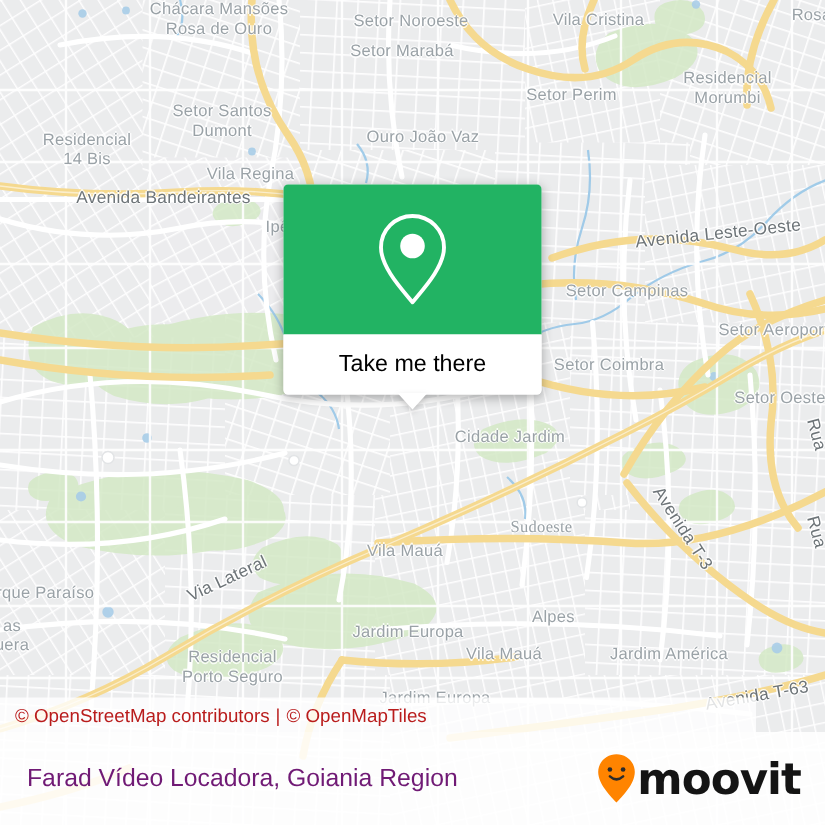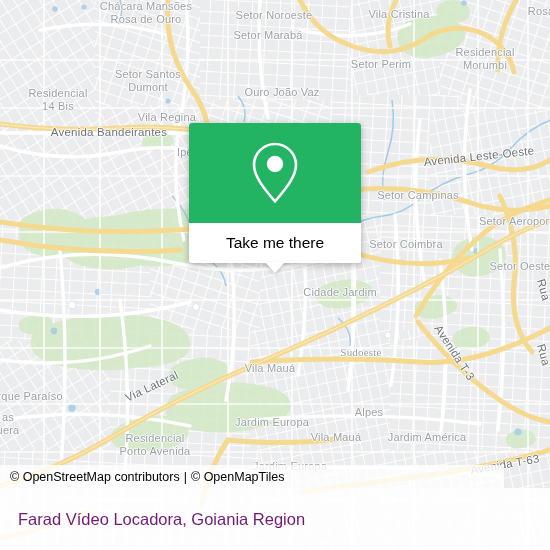--- a/index.html
+++ b/index.html
@@ -103,21 +103,21 @@
   
   #attribution {
     position: absolute;
     left: 0;
     top: 465px;
     width: 504px;
     height: 23px;
     background: rgba(255,255,255,.80);
     display: flex;
     align-items: center;
-    color: #000000;
+    color: #b91c1c;
     font-size: 12.5px;
     padding-left: 10px;
     box-sizing: border-box;
   }
   #attribution .sep { padding: 0 4px; }
 
   
   #footer {
     position: absolute;
     left: 0;
@@ -404,32 +404,32 @@
           <div>uera</div>
         </div>
         <div class="map-label place" style="left: 270px; top: 368px;">
           <div>Vila Mauá</div>
         </div>
         <div class="map-label place" style="left: 361px; top: 352px; font-family: Liberation Serif, serif;">
           <div>Sudoeste</div>
         </div>
         <div class="map-label place two-line" style="left: 155px; top: 445px;">
           <div>Residencial</div>
-          <div>Porto Avenida</div>
+          <div>Porto Seguro</div>
         </div>
         <div class="map-label place" style="left: 272px; top: 422px;">
           <div>Jardim Europa</div>
         </div>
         <div class="map-label place" style="left: 369px; top: 412px;">
           <div>Alpes</div>
         </div>
         <div class="map-label place" style="left: 336px; top: 437px;">
           <div>Vila Mauá</div>
         </div>
-        <div class="map-label place" style="left: 427px; top: 437px;">
+        <div class="map-label place" style="left: 446px; top: 437px;">
           <div>Jardim América</div>
         </div>
         <div class="map-label place" style="left: 290px; top: 466px;">
           <div>Jardim Europa</div>
         </div>
       </div>
 
     <div id="road-labels">
         <div class="map-label road" style="left: 109px; top: 133px; transform: translate(-50%, -50%) rotate(0deg);">Avenida Bandeirantes</div>
         <div class="map-label road" style="left: 479px; top: 157px; transform: translate(-50%, -50%) rotate(-6deg);">Avenida Leste-Oeste</div>
@@ -455,15 +455,24 @@
   </div>
 
   <div id="attribution">
     <span>© OpenStreetMap contributors</span>
     <span class="sep">|</span>
     <span>© OpenMapTiles</span>
   </div>
 
   <div id="footer">
     <div id="footer-title">Farad Vídeo Locadora, Goiania Region</div>
+    <div id="brand">
+      <svg width="26" height="34" viewBox="0 0 26 34">
+        <path d="M13 0.8 C6.1 0.8 0.8 6.1 0.8 12.7 C0.8 20.8 9.6 29.6 13 33 C16.4 29.6 25.2 20.8 25.2 12.7 C25.2 6.1 19.9 0.8 13 0.8 Z" fill="#ff8400"></path>
+        <circle cx="8.6" cy="11" r="1.55" fill="#2b2b2b"></circle>
+        <circle cx="17.4" cy="11" r="1.55" fill="#2b2b2b"></circle>
+        <path d="M8.6 15.6 Q13 19.6 17.4 15.6" fill="none" stroke="#2b2b2b" stroke-width="1.7" stroke-linecap="round"></path>
+      </svg>
+      <span id="brand-wordmark">moovit</span>
+    </div>
   </div>
 
 </div>
 
 </body></html>

